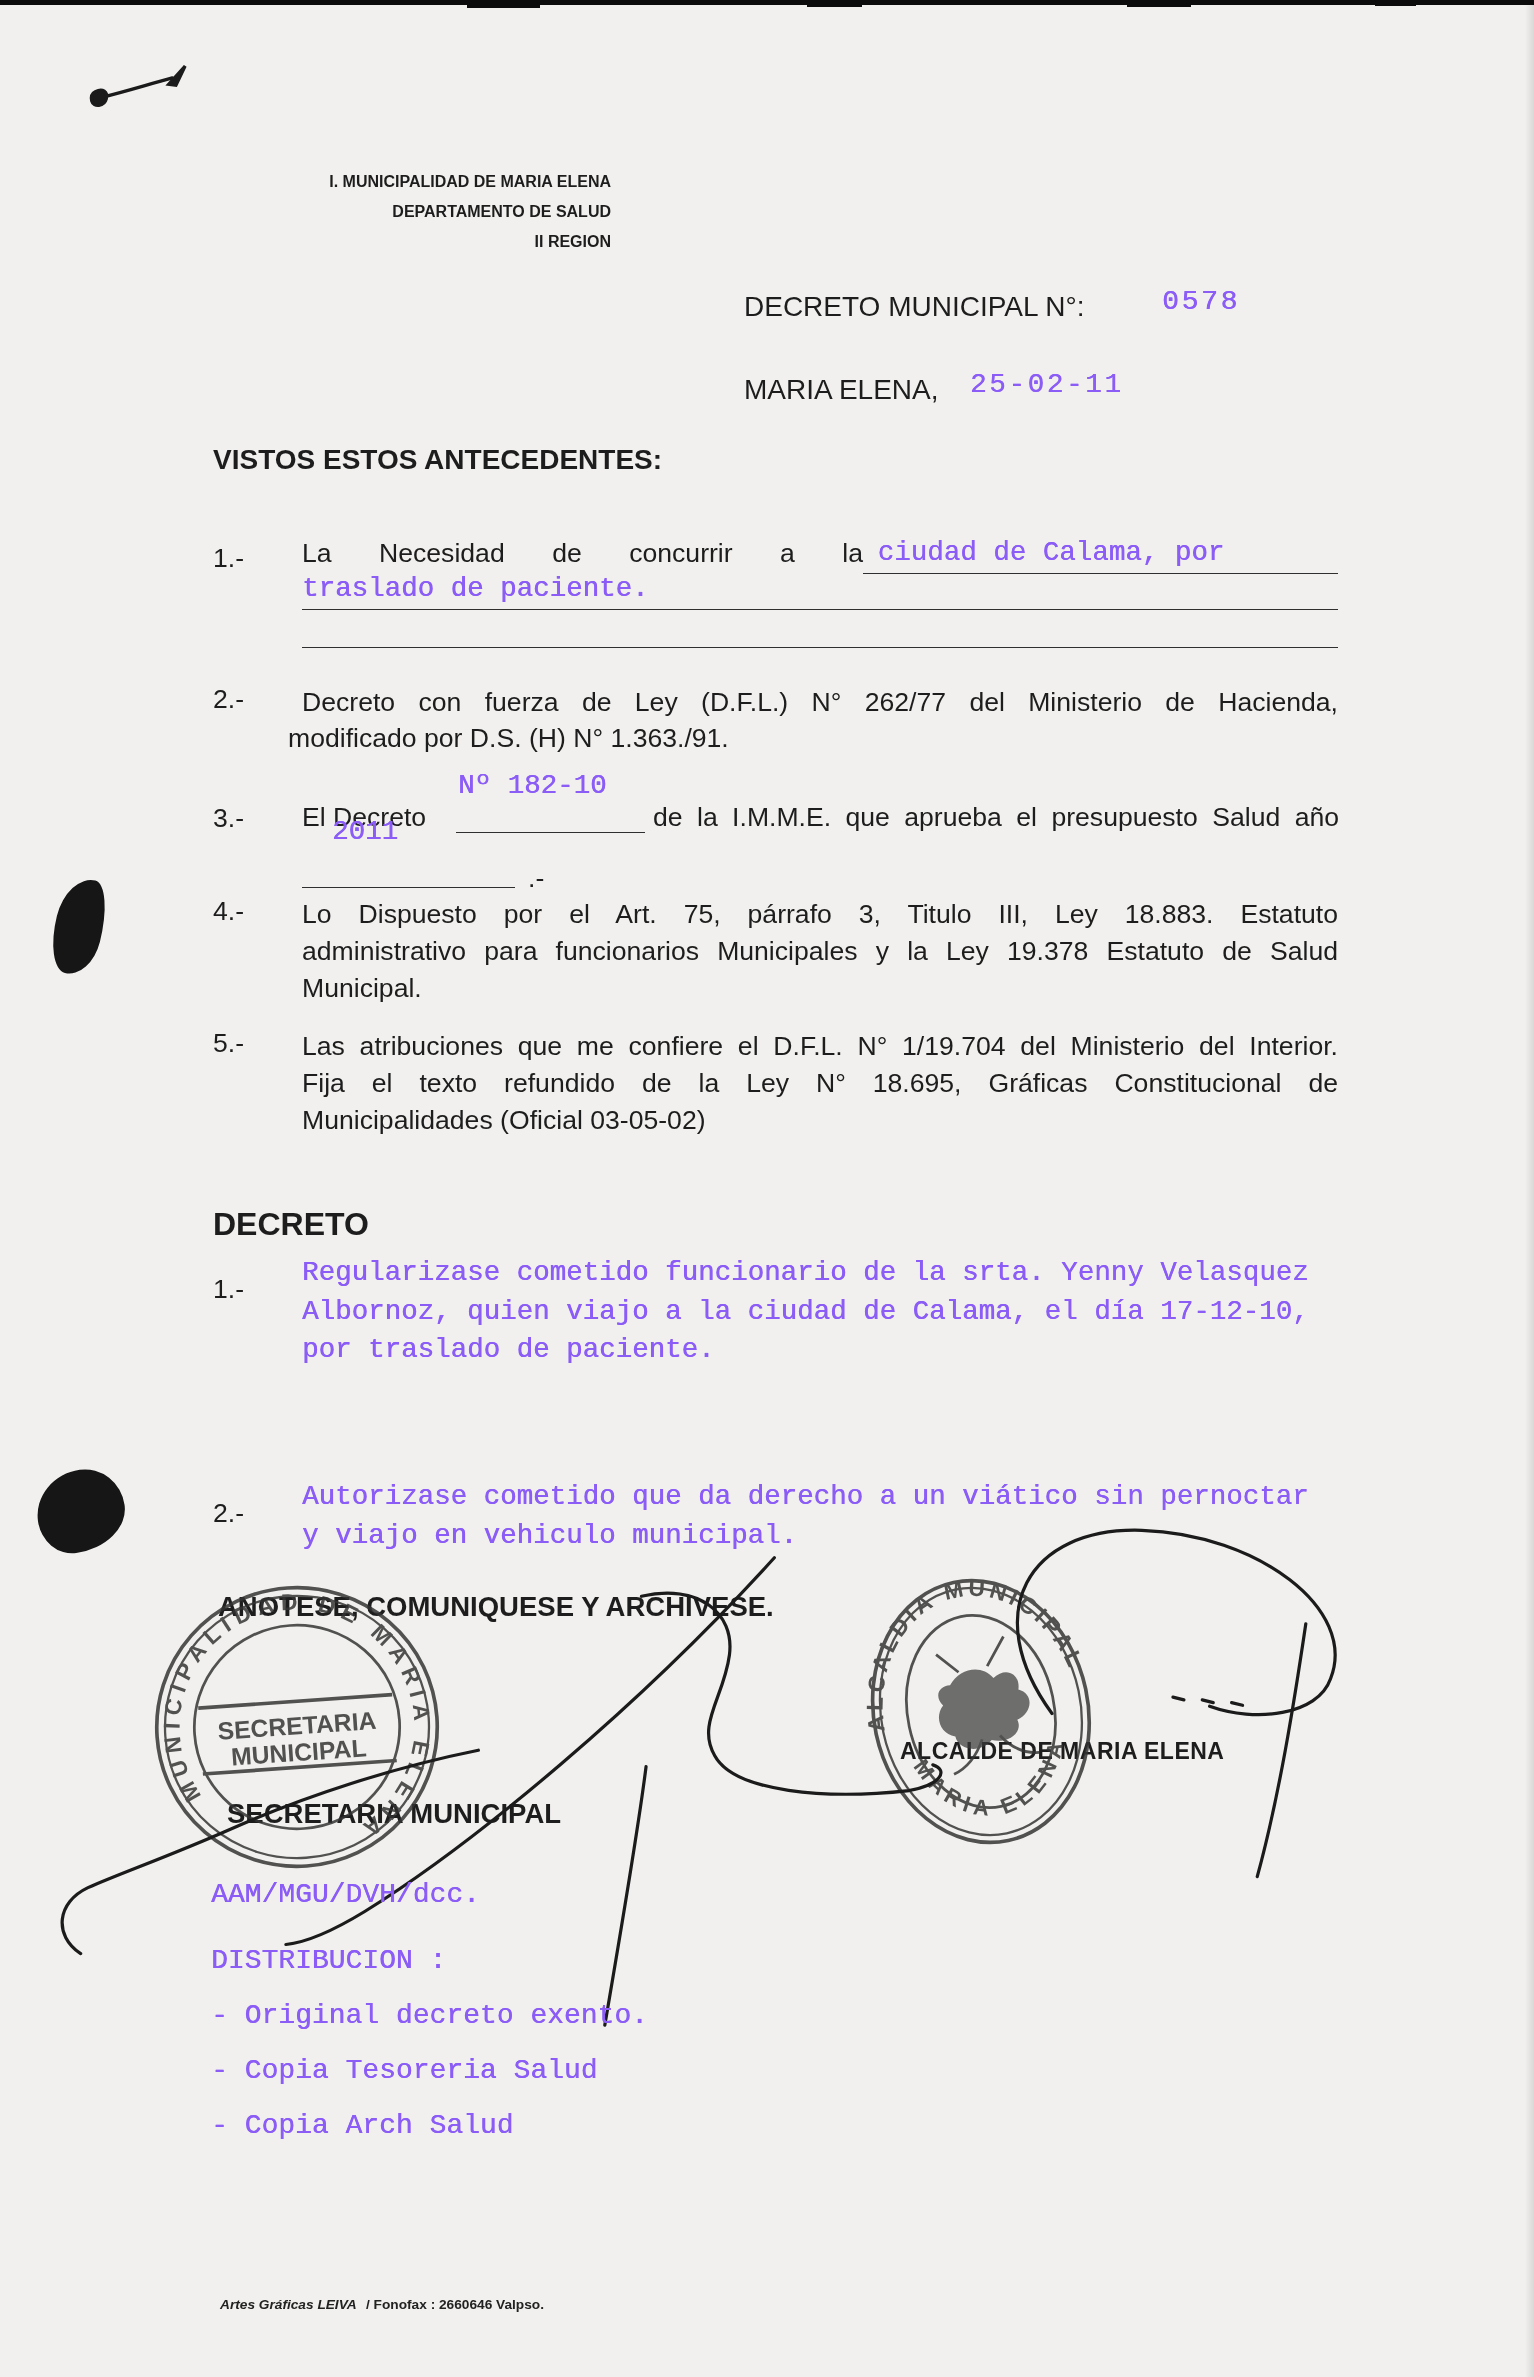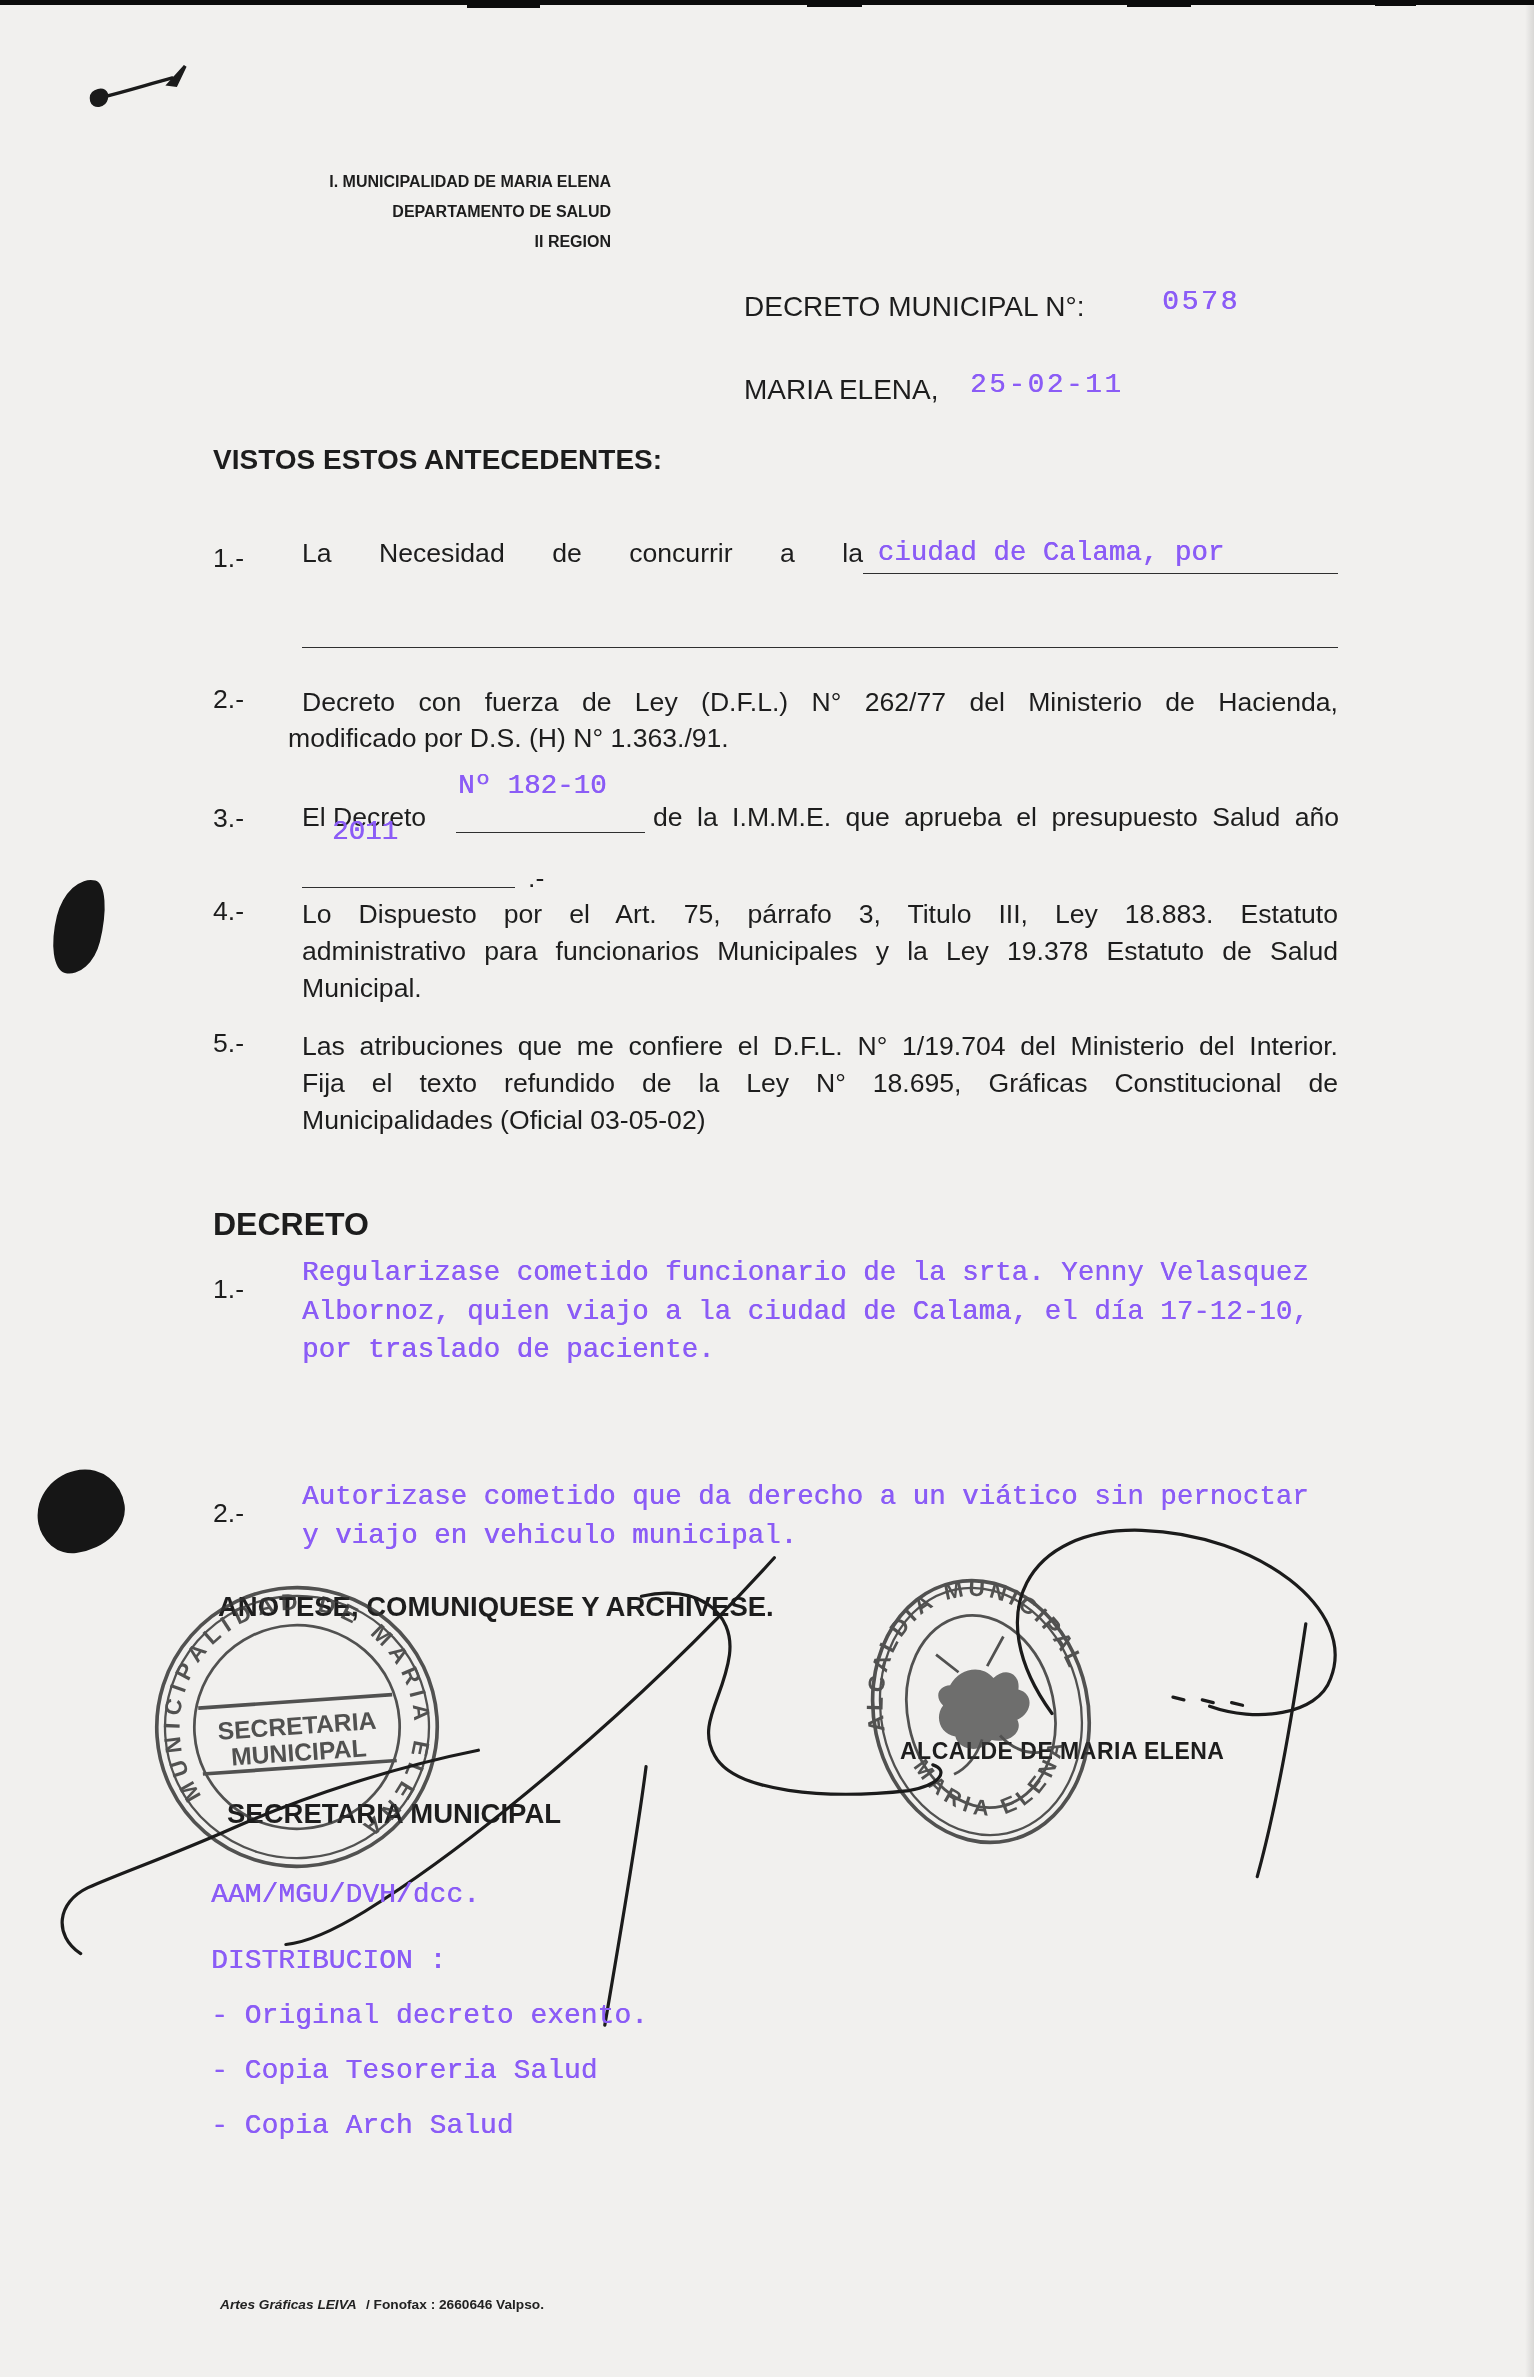--- a/index.html
+++ b/index.html
@@ -52,20 +52,23 @@
   <div class="abs b" style="left:213px;top:444px;font-size:28px;">VISTOS ESTOS ANTECEDENTES:</div>
 
   <div class="num" style="left:213px;top:543px;">1.-</div>
   <div class="fillrow" style="left:302px;top:537px;">
     <span class="p29" style="display:inline-block;width:561px;text-align:justify;text-align-last:justify;padding-bottom:1.8px;">La Necesidad de concurrir a la</span>
     <span style="flex:1;position:relative;height:35px;border-bottom:1.8px solid #2f2f2f;">
       <span class="t" style="position:absolute;left:14.7px;bottom:5.5px;">ciudad de Calama, por</span>
     </span>
   </div>
   <div class="rule" style="left:302px;top:539px;width:1036px;height:35px;border:none;"></div>
+  <div style="position:absolute;left:302px;top:572px;width:1036px;height:37px;border-bottom:1.8px solid #2f2f2f;">
+    <span class="t" style="position:absolute;left:0;bottom:5.5px;">traslado de paciente.</span>
+  </div>
   <div class="rule" style="left:302px;top:612px;width:1036px;height:35px;"></div>
 
   <div class="num" style="left:213px;top:684px;">2.-</div>
   <div class="jl" style="left:302px;top:684px;">Decreto con fuerza de Ley (D.F.L.) N° 262/77 del Ministerio de Hacienda,</div>
   <div class="abs p29" style="left:288px;top:720px;">modificado por D.S. (H) N° 1.363./91.</div>
 
   <div class="num" style="left:213px;top:803px;">3.-</div>
   <div class="abs p29" style="left:302px;top:799px;">El Decreto</div>
   <div class="abs t" style="left:458px;top:770px;">Nº 182-10</div>
   <div class="rule" style="left:456px;top:799px;width:189px;height:33px;"></div>

